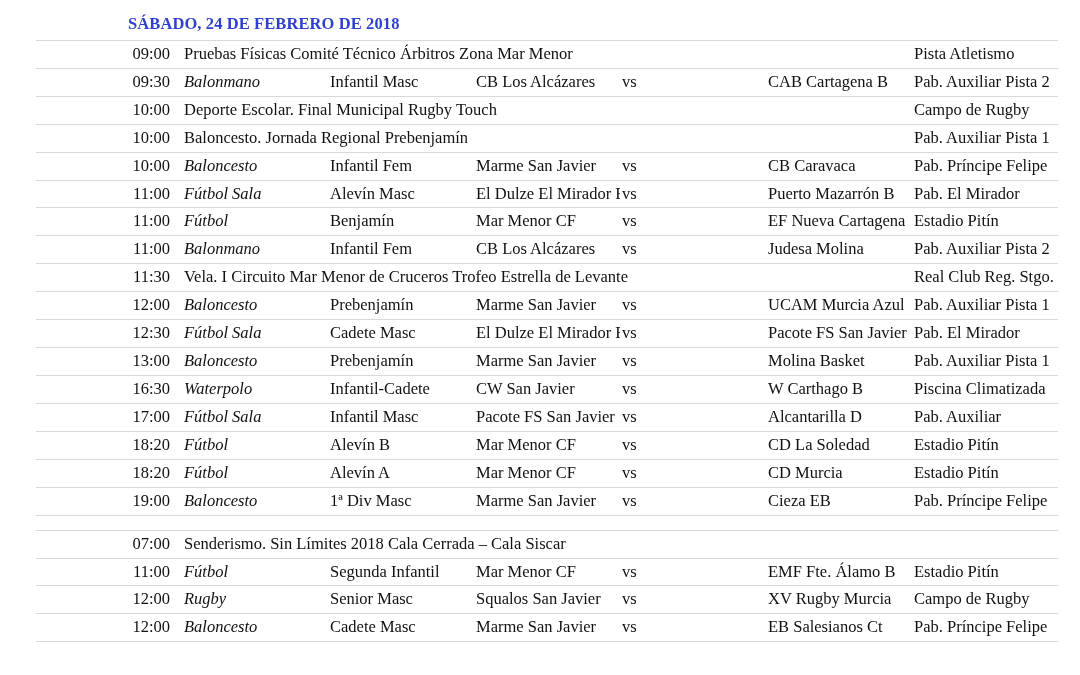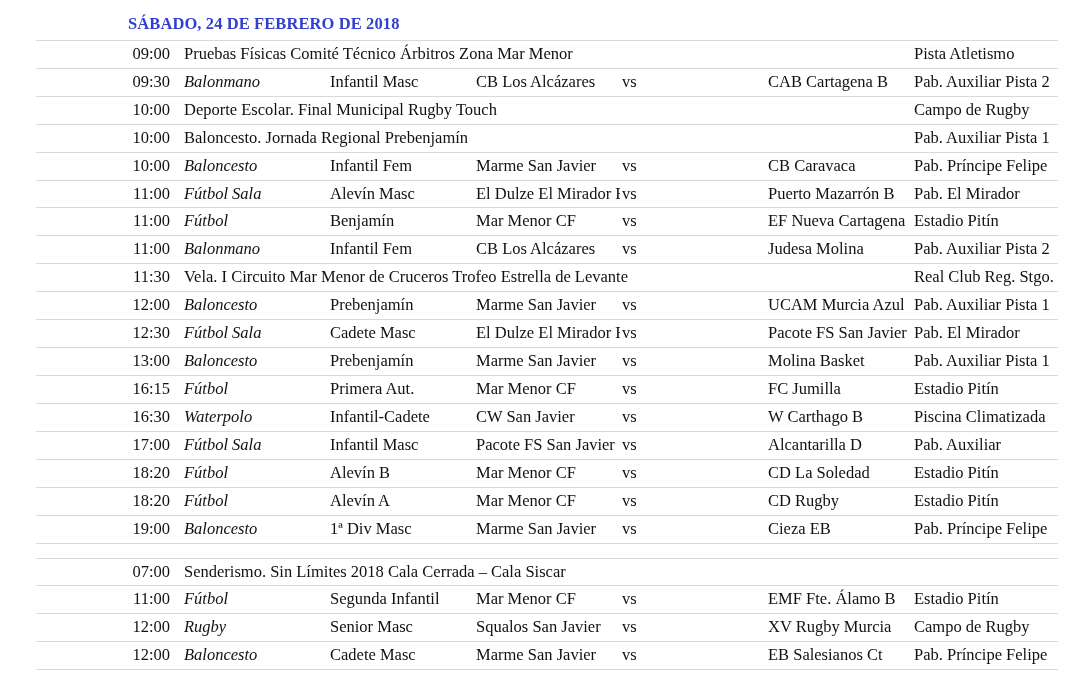--- a/index.html
+++ b/index.html
@@ -165,29 +165,20 @@
         <tr class="event-row">
           <td class="c-time">13:00</td>
           <td class="c-sport">Baloncesto</td>
           <td class="c-cat">Prebenjamín</td>
           <td class="c-home">Marme San Javier</td>
           <td class="c-vs">vs</td>
           <td class="c-away">Molina Basket</td>
           <td class="c-venue">Pab. Auxiliar Pista 1</td>
         </tr>
         <tr class="event-row">
-          <td class="c-time">16:15</td>
-          <td class="c-sport">Fútbol</td>
-          <td class="c-cat">Primera Aut.</td>
-          <td class="c-home">Mar Menor CF</td>
-          <td class="c-vs">vs</td>
-          <td class="c-away">FC Jumilla</td>
-          <td class="c-venue">Estadio Pitín</td>
-        </tr>
-        <tr class="event-row">
           <td class="c-time">16:30</td>
           <td class="c-sport">Waterpolo</td>
           <td class="c-cat">Infantil-Cadete</td>
           <td class="c-home">CW San Javier</td>
           <td class="c-vs">vs</td>
           <td class="c-away">W Carthago B</td>
           <td class="c-venue">Piscina Climatizada</td>
         </tr>
         <tr class="event-row">
           <td class="c-time">17:00</td>
@@ -206,21 +197,21 @@
           <td class="c-vs">vs</td>
           <td class="c-away">CD La Soledad</td>
           <td class="c-venue">Estadio Pitín</td>
         </tr>
         <tr class="event-row">
           <td class="c-time">18:20</td>
           <td class="c-sport">Fútbol</td>
           <td class="c-cat">Alevín A</td>
           <td class="c-home">Mar Menor CF</td>
           <td class="c-vs">vs</td>
-          <td class="c-away">CD Rugby</td>
+          <td class="c-away">CD Murcia</td>
           <td class="c-venue">Estadio Pitín</td>
         </tr>
         <tr class="event-row">
           <td class="c-time">19:00</td>
           <td class="c-sport">Baloncesto</td>
           <td class="c-cat">1ª Div Masc</td>
           <td class="c-home">Marme San Javier</td>
           <td class="c-vs">vs</td>
           <td class="c-away">Cieza EB</td>
           <td class="c-venue">Pab. Príncipe Felipe</td>

